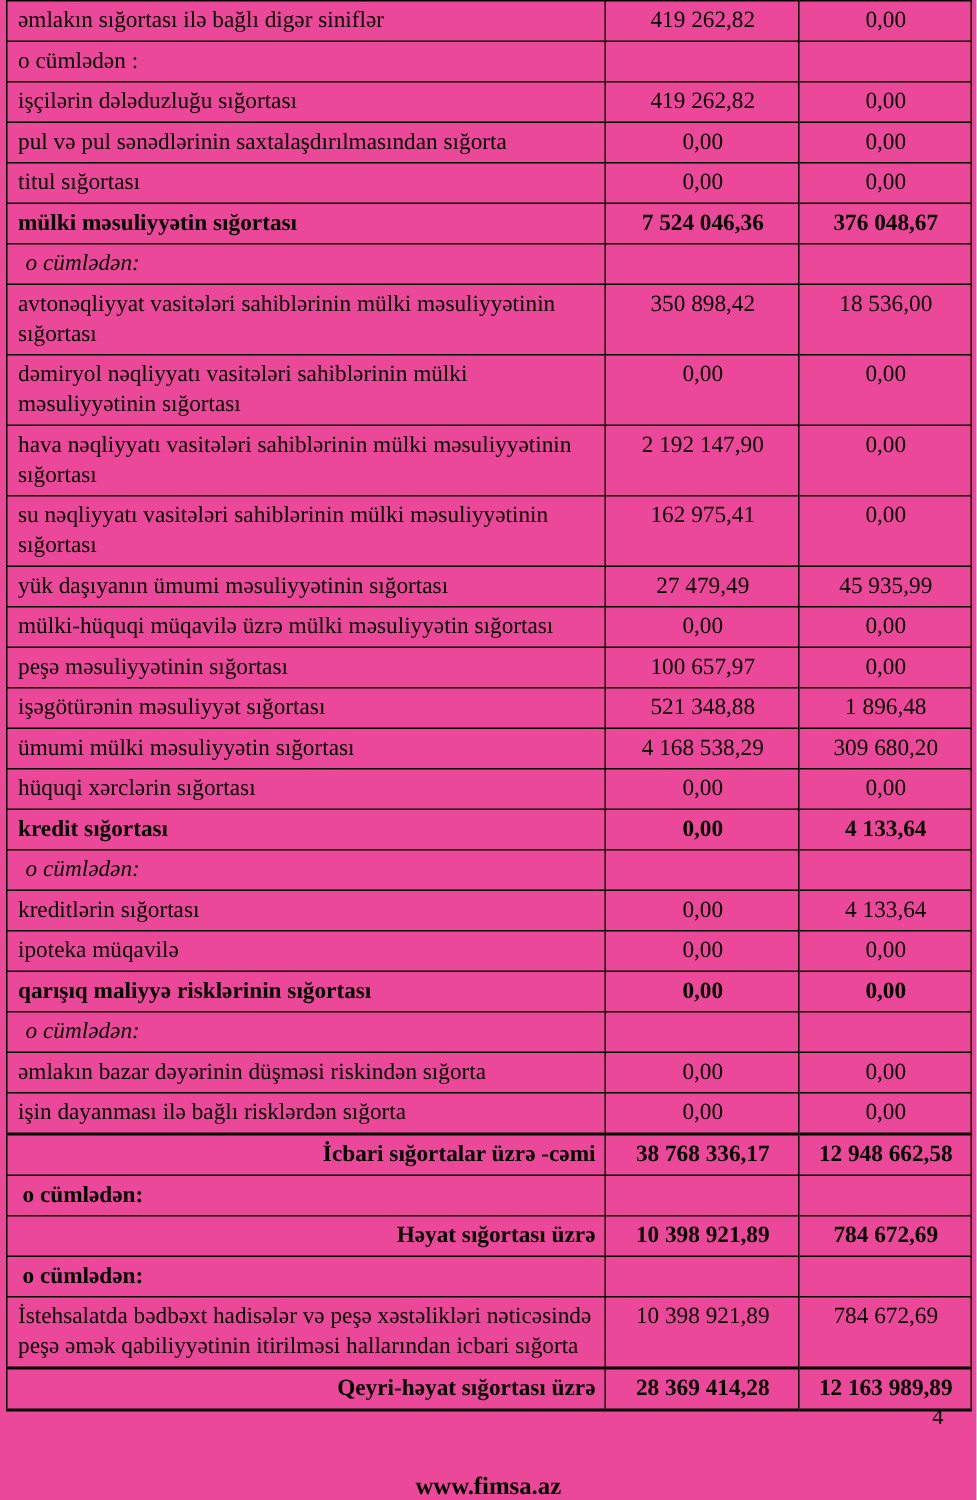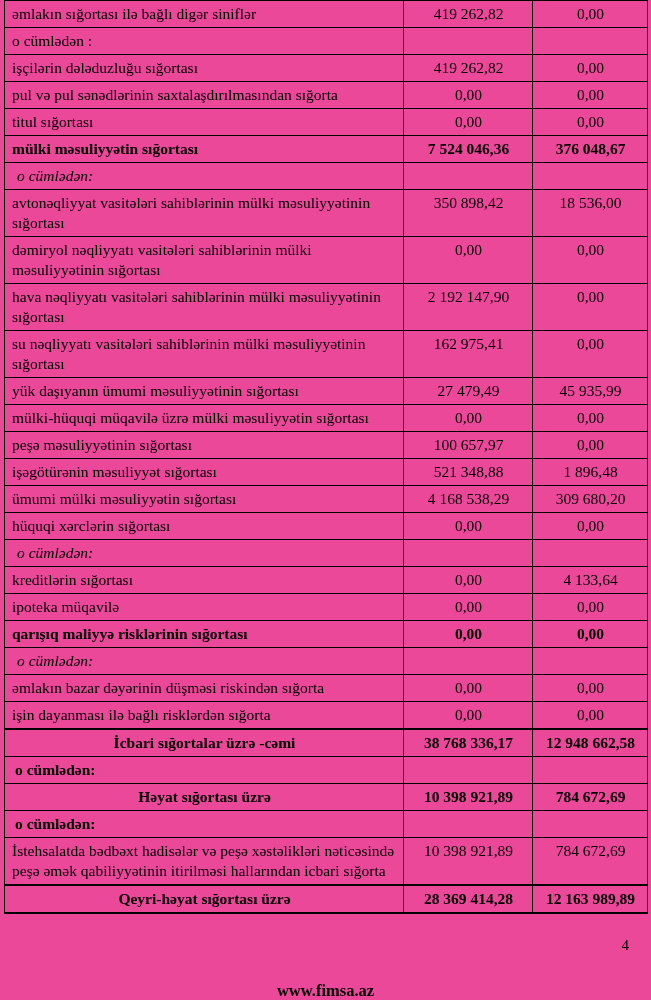--- a/index.html
+++ b/index.html
@@ -33,21 +33,21 @@
   }
   td.cell-value1, td.cell-value2 {
     text-align: center;
     padding-left: 2px;
     padding-right: 2px;
   }
   tr.bold td { font-weight: bold; }
   tr.italic td.cell-label { font-style: italic; padding-left: 12px; }
   tr.boldnote td.cell-label { font-weight: bold; padding-left: 10px; }
   tr.total td { font-weight: bold; }
-  tr.total td.cell-label { text-align: center; }
+  tr.total td.cell-label { text-align: right; }
   tr.thick-top td { border-top: 2px solid #000000; }
   tr.thick-bottom td { border-bottom: 2px solid #000000; }
   .page-number {
     position: absolute;
     top: 936px;
     right: 22px;
     font-size: 15px;
     line-height: 18px;
   }
   .site-footer {
@@ -152,20 +152,25 @@
         <tr>
           <td class="cell-label">ümumi mülki məsuliyyətin sığortası</td>
           <td class="cell-value1">4 168 538,29</td>
           <td class="cell-value2">309 680,20</td>
         </tr>
         <tr>
           <td class="cell-label">hüquqi xərclərin sığortası</td>
           <td class="cell-value1">0,00</td>
           <td class="cell-value2">0,00</td>
         </tr>
+        <tr class="bold">
+          <td class="cell-label">kredit sığortası</td>
+          <td class="cell-value1">0,00</td>
+          <td class="cell-value2">4 133,64</td>
+        </tr>
         <tr class="italic">
           <td class="cell-label">o cümlədən:</td>
           <td class="cell-value1"></td>
           <td class="cell-value2"></td>
         </tr>
         <tr>
           <td class="cell-label">kreditlərin sığortası</td>
           <td class="cell-value1">0,00</td>
           <td class="cell-value2">4 133,64</td>
         </tr>

